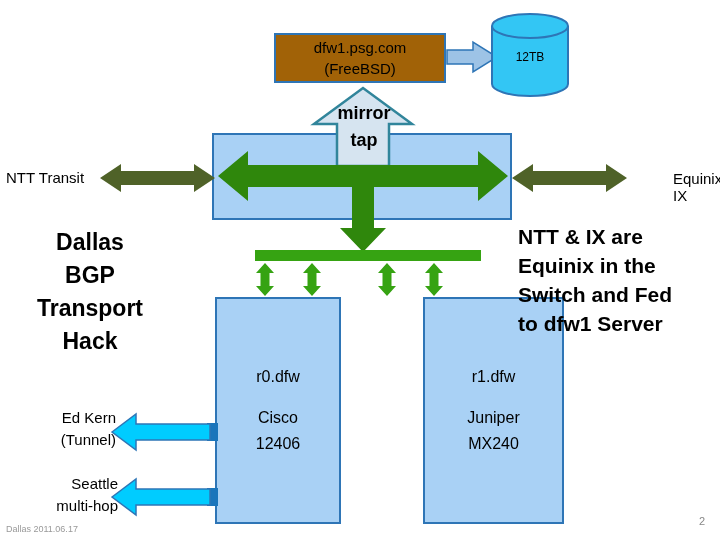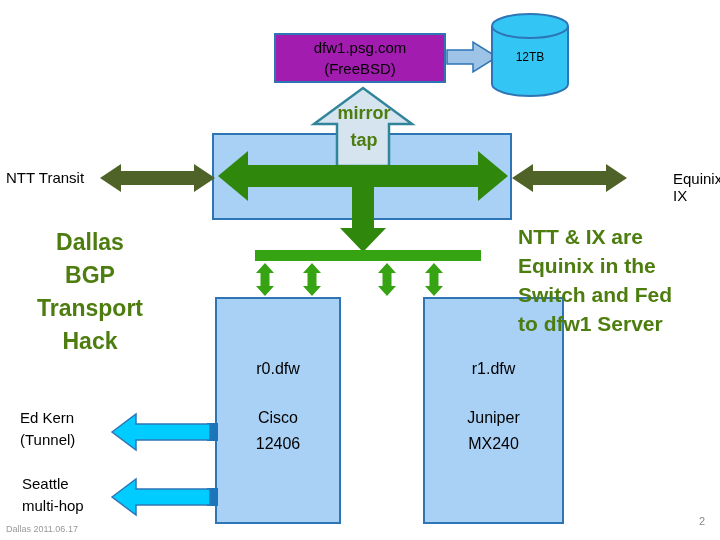--- a/index.html
+++ b/index.html
@@ -1,37 +1,37 @@
 <!DOCTYPE html>
 <html><head>
 <meta charset="utf-8">
 <style>
   html,body{margin:0;padding:0;background:#fff;}
   .slide{position:relative;width:720px;height:540px;background:#ffffff;overflow:hidden;
          font-family:"Liberation Sans",sans-serif;color:#000;}
   .box{position:absolute;box-sizing:border-box;border:2px solid #2E75B6;background:#A9D1F5;}
-  .cyan{background:#a21caf;}
+  .cyan{background:#a16207;}
   .server-box{left:274px;top:33px;width:172px;height:50px;display:flex;flex-direction:column;
               align-items:center;justify-content:center;font-size:15px;line-height:21px;}
   .switch-box{left:212px;top:133px;width:300px;height:87px;}
   .router-box{top:297px;height:227px;}
   .r0{left:215px;width:126px;}
   .r1{left:375px;width:141px;margin-left:48px;}
   .rline{position:absolute;left:0;right:0;text-align:center;font-size:16px;}
-  .rname{top:61px;} .rvendor{top:110px;} .rmodel{top:136px;}
+  .rname{top:69px;} .rvendor{top:110px;} .rmodel{top:136px;}
   svg{position:absolute;left:0;top:0;pointer-events:none;}
   .txt{position:absolute;}
-  .magenta{color:#4d7c0f;font-weight:bold;}
+  .magenta{color:#000000;font-weight:bold;}
   .mirror-label{left:318px;top:100px;width:92px;text-align:center;font-size:18px;line-height:27px;}
   .title-block{left:10px;top:226px;width:160px;text-align:center;font-size:23px;line-height:33px;}
   .note-block{left:518px;top:222px;width:200px;text-align:left;font-size:21px;line-height:29px;}
   .ntt-label{left:6px;top:169px;font-size:15px;}
   .eqx-label{left:629px;top:170px;font-size:15px;margin-left:44px;}
   .storage-label{left:492px;top:50px;width:76px;text-align:center;font-size:12px;}
-  .tunnel-label{width:96px;text-align:left;font-size:15px;line-height:22px;}
+  .tunnel-label{width:96px;text-align:right;font-size:15px;line-height:22px;}
   .tl1{left:20px;top:407px;} .tl2{left:22px;top:473px;}
   .footer{left:6px;top:524px;font-size:9px;color:#999;}
   .pagenum{left:699px;top:515px;font-size:11px;color:#888;}
 </style>
 </head>
 <body>
 
 <div class="slide">
 
   <div class="box cyan server-box">

